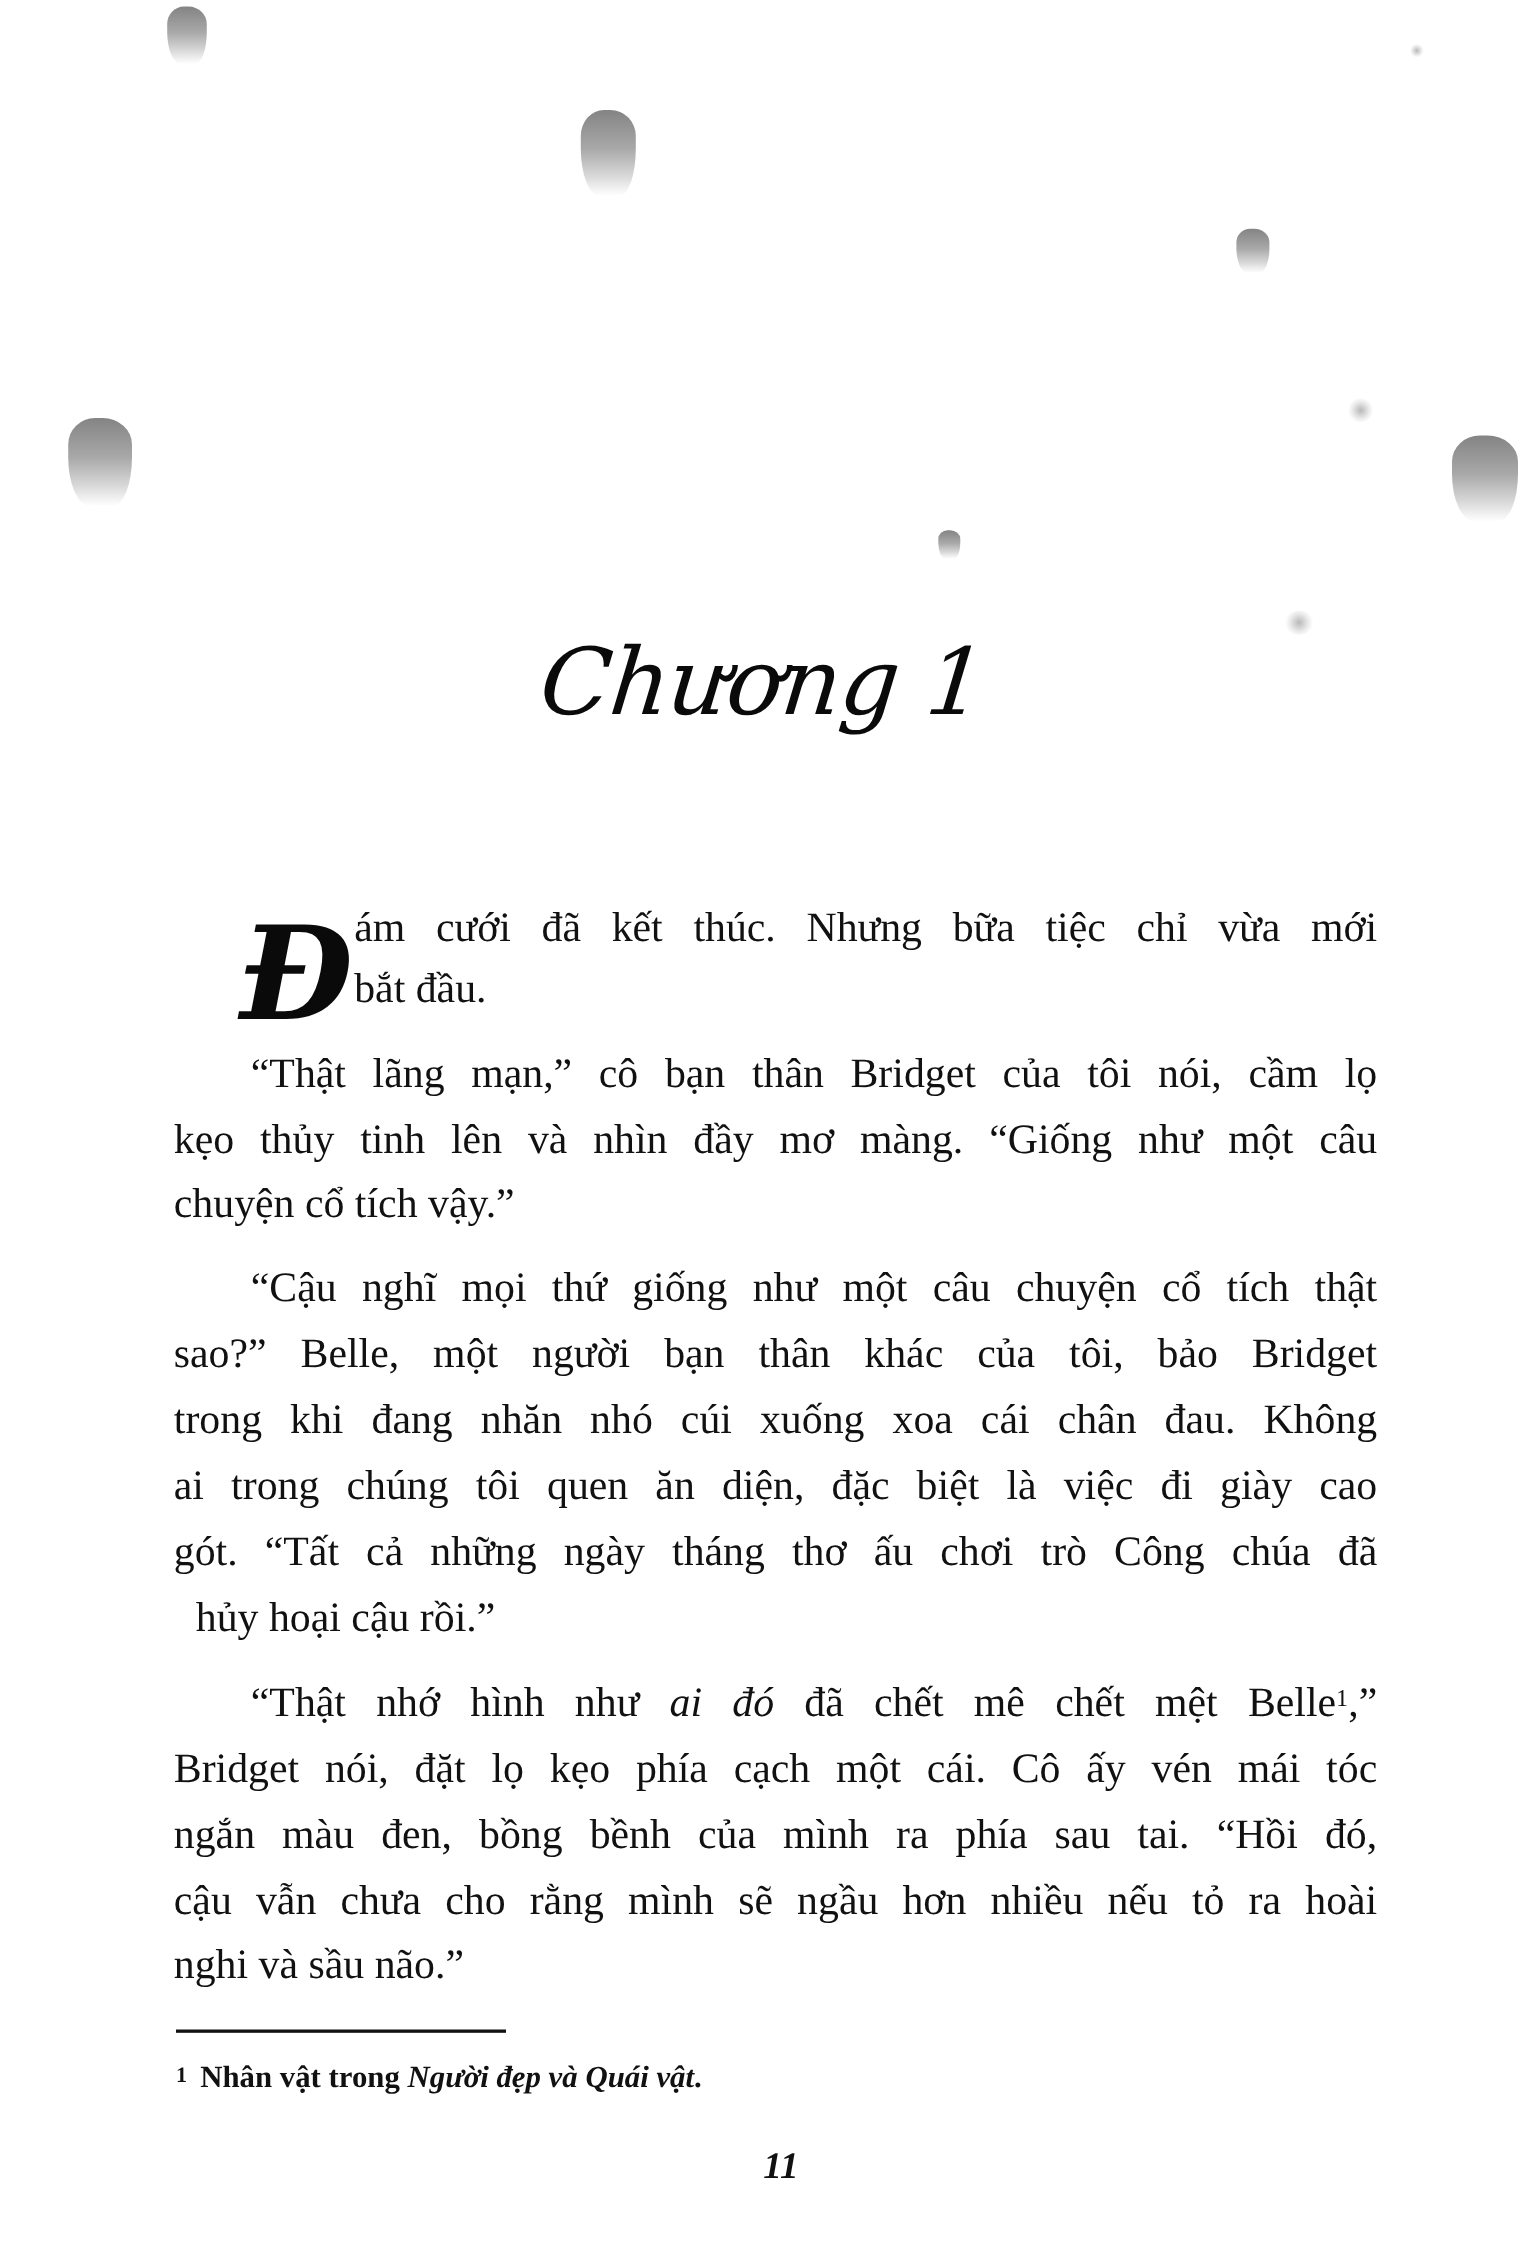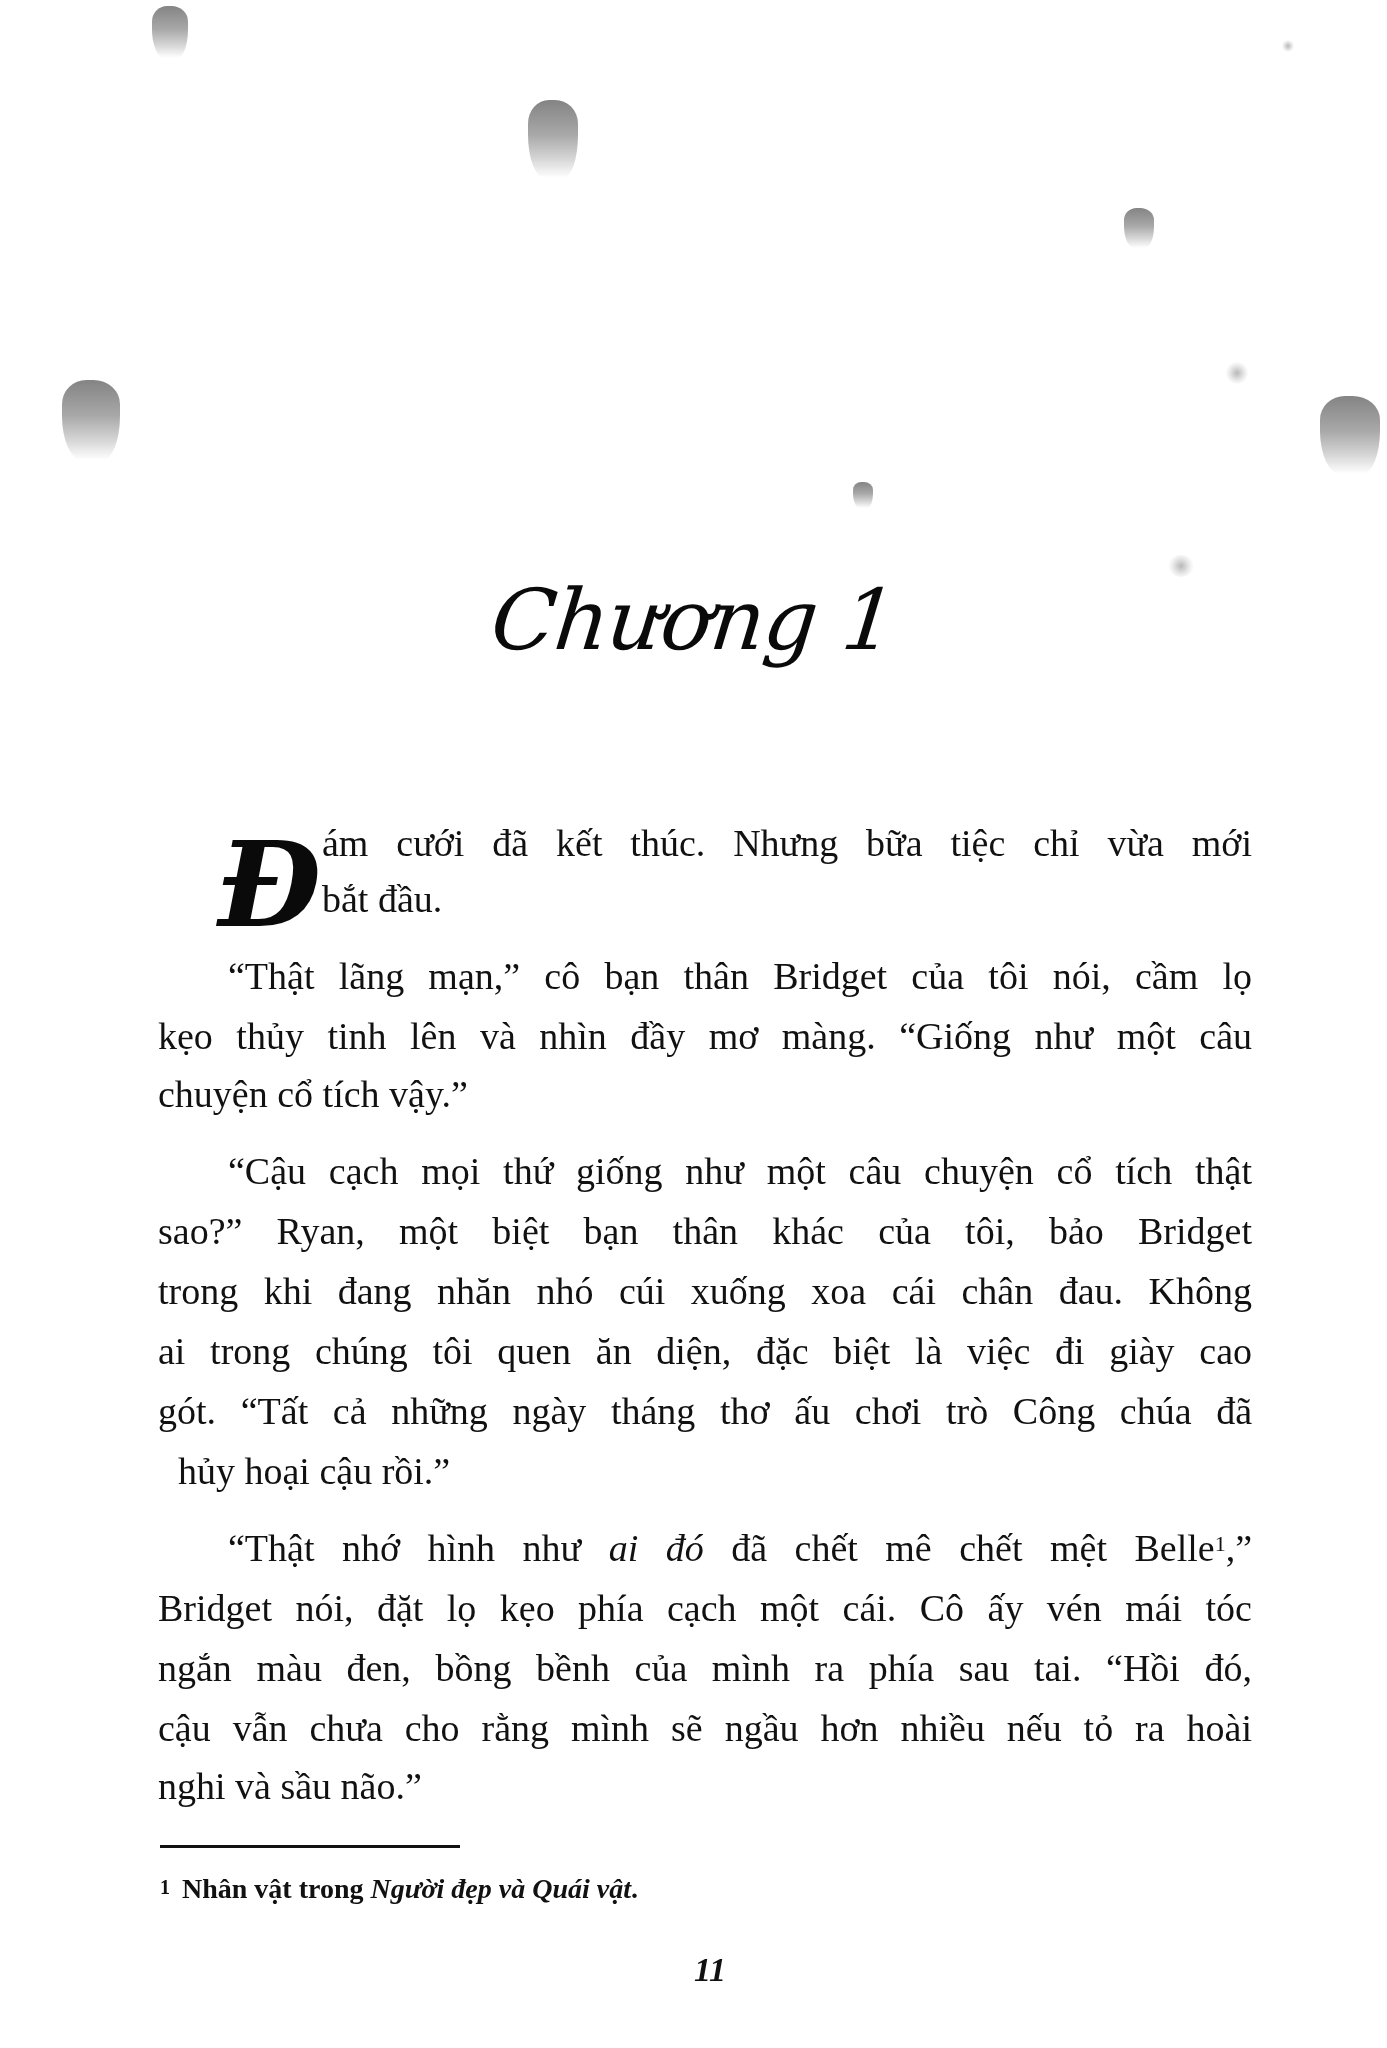--- a/index.html
+++ b/index.html
@@ -71,22 +71,22 @@
 
 <div class="dropcap">Đ</div>
 
 <div class="line" style="left:322px; width:930px; top:820px;">ám cưới đã kết thúc. Nhưng bữa tiệc chỉ vừa mới</div>
 <div class="line last" style="left:322px; width:930px; top:876px;">bắt đầu.</div>
 
 <div class="line" style="left:228px; width:1024px; top:953px;">“Thật lãng mạn,” cô bạn thân Bridget của tôi nói, cầm lọ</div>
 <div class="line" style="left:158px; width:1094px; top:1013px;">kẹo thủy tinh lên và nhìn đầy mơ màng. “Giống như một câu</div>
 <div class="line last" style="left:158px; width:1094px; top:1071px;">chuyện cổ tích vậy.”</div>
 
-<div class="line" style="left:228px; width:1024px; top:1148px;">“Cậu cạch mọi thứ giống như một câu chuyện cổ tích thật</div>
-<div class="line" style="left:158px; width:1094px; top:1208px;">sao?” Ryan, một biệt bạn thân khác của tôi, bảo Bridget</div>
+<div class="line" style="left:228px; width:1024px; top:1148px;">“Cậu nghĩ mọi thứ giống như một câu chuyện cổ tích thật</div>
+<div class="line" style="left:158px; width:1094px; top:1208px;">sao?” Belle, một người bạn thân khác của tôi, bảo Bridget</div>
 <div class="line" style="left:158px; width:1094px; top:1268px;">trong khi đang nhăn nhó cúi xuống xoa cái chân đau. Không</div>
 <div class="line" style="left:158px; width:1094px; top:1328px;">ai trong chúng tôi quen ăn diện, đặc biệt là việc đi giày cao</div>
 <div class="line" style="left:158px; width:1094px; top:1388px;">gót. “Tất cả những ngày tháng thơ ấu chơi trò Công chúa đã</div>
 <div class="line last" style="left:158px; width:1094px; top:1448px;margin-left:20px;">hủy hoại cậu rồi.”</div>
 
 <div class="line" style="left:228px; width:1024px; top:1525px;">
   <span>“Thật nhớ hình như </span><em>ai đó</em><span> đã chết mê chết mệt Belle</span><sup>1</sup><span>,”</span>
 </div>
 <div class="line" style="left:158px; width:1094px; top:1585px;">Bridget nói, đặt lọ kẹo phía cạch một cái. Cô ấy vén mái tóc</div>
 <div class="line" style="left:158px; width:1094px; top:1645px;">ngắn màu đen, bồng bềnh của mình ra phía sau tai. “Hồi đó,</div>

